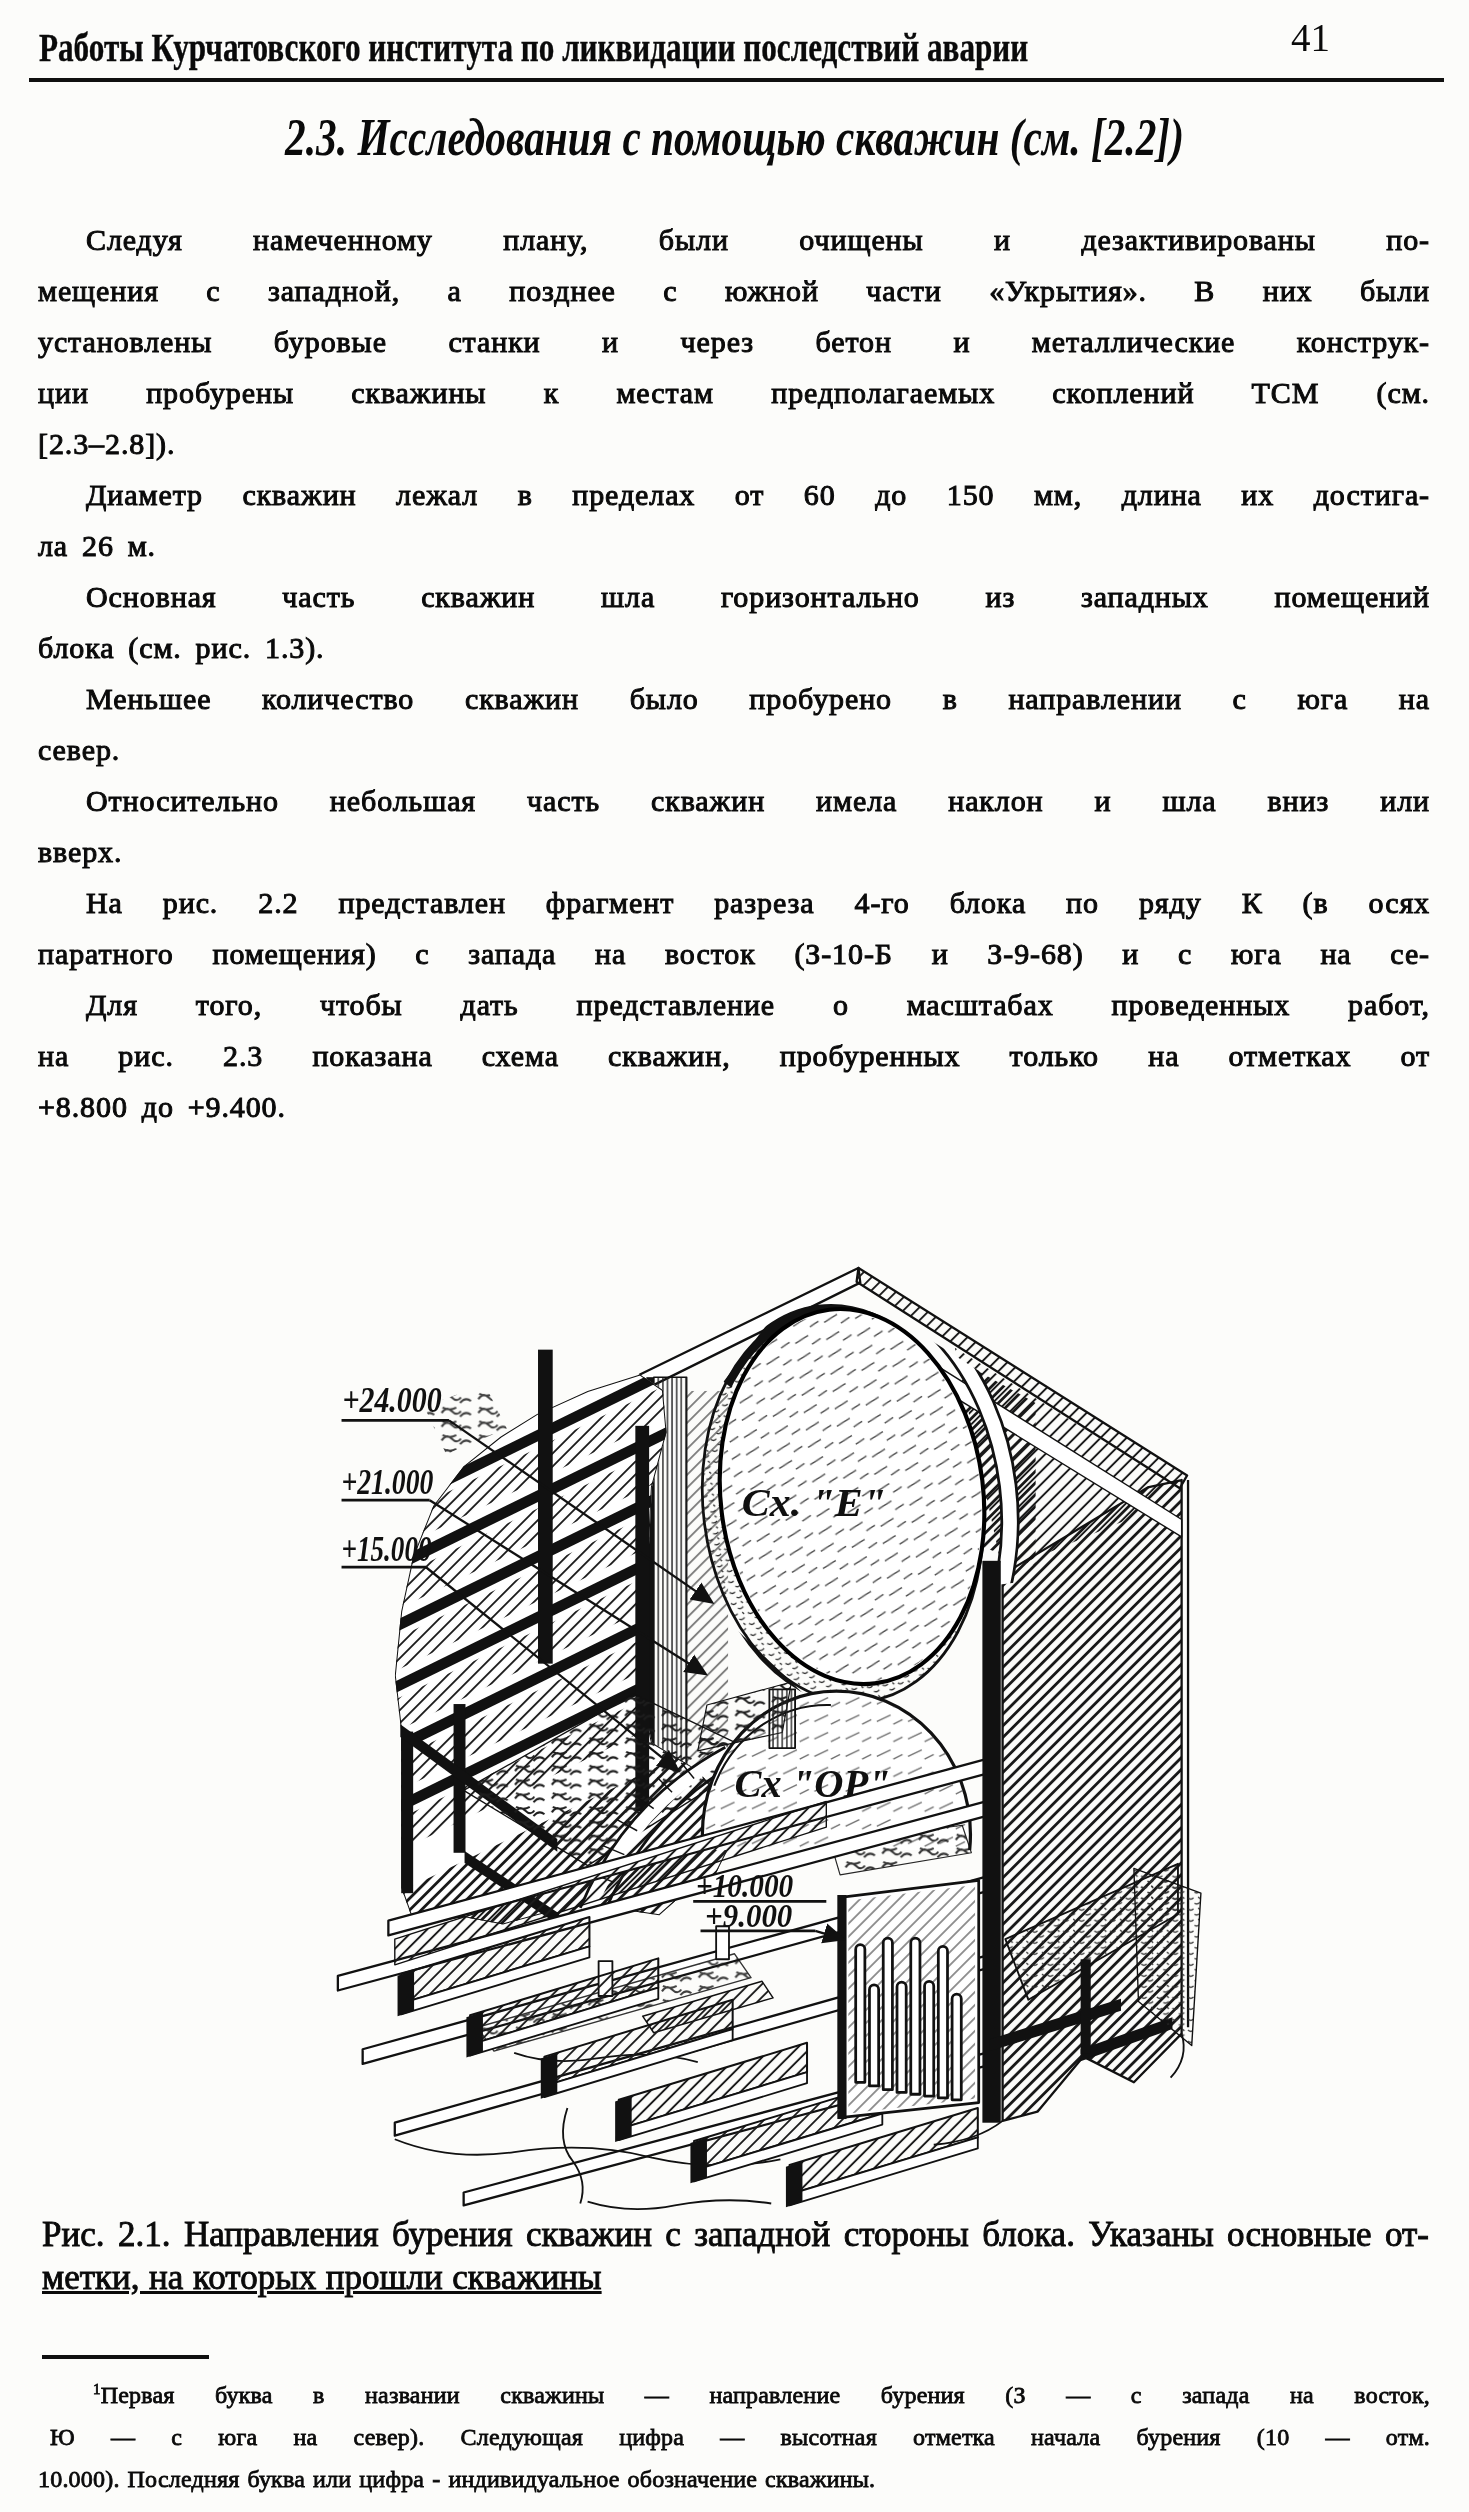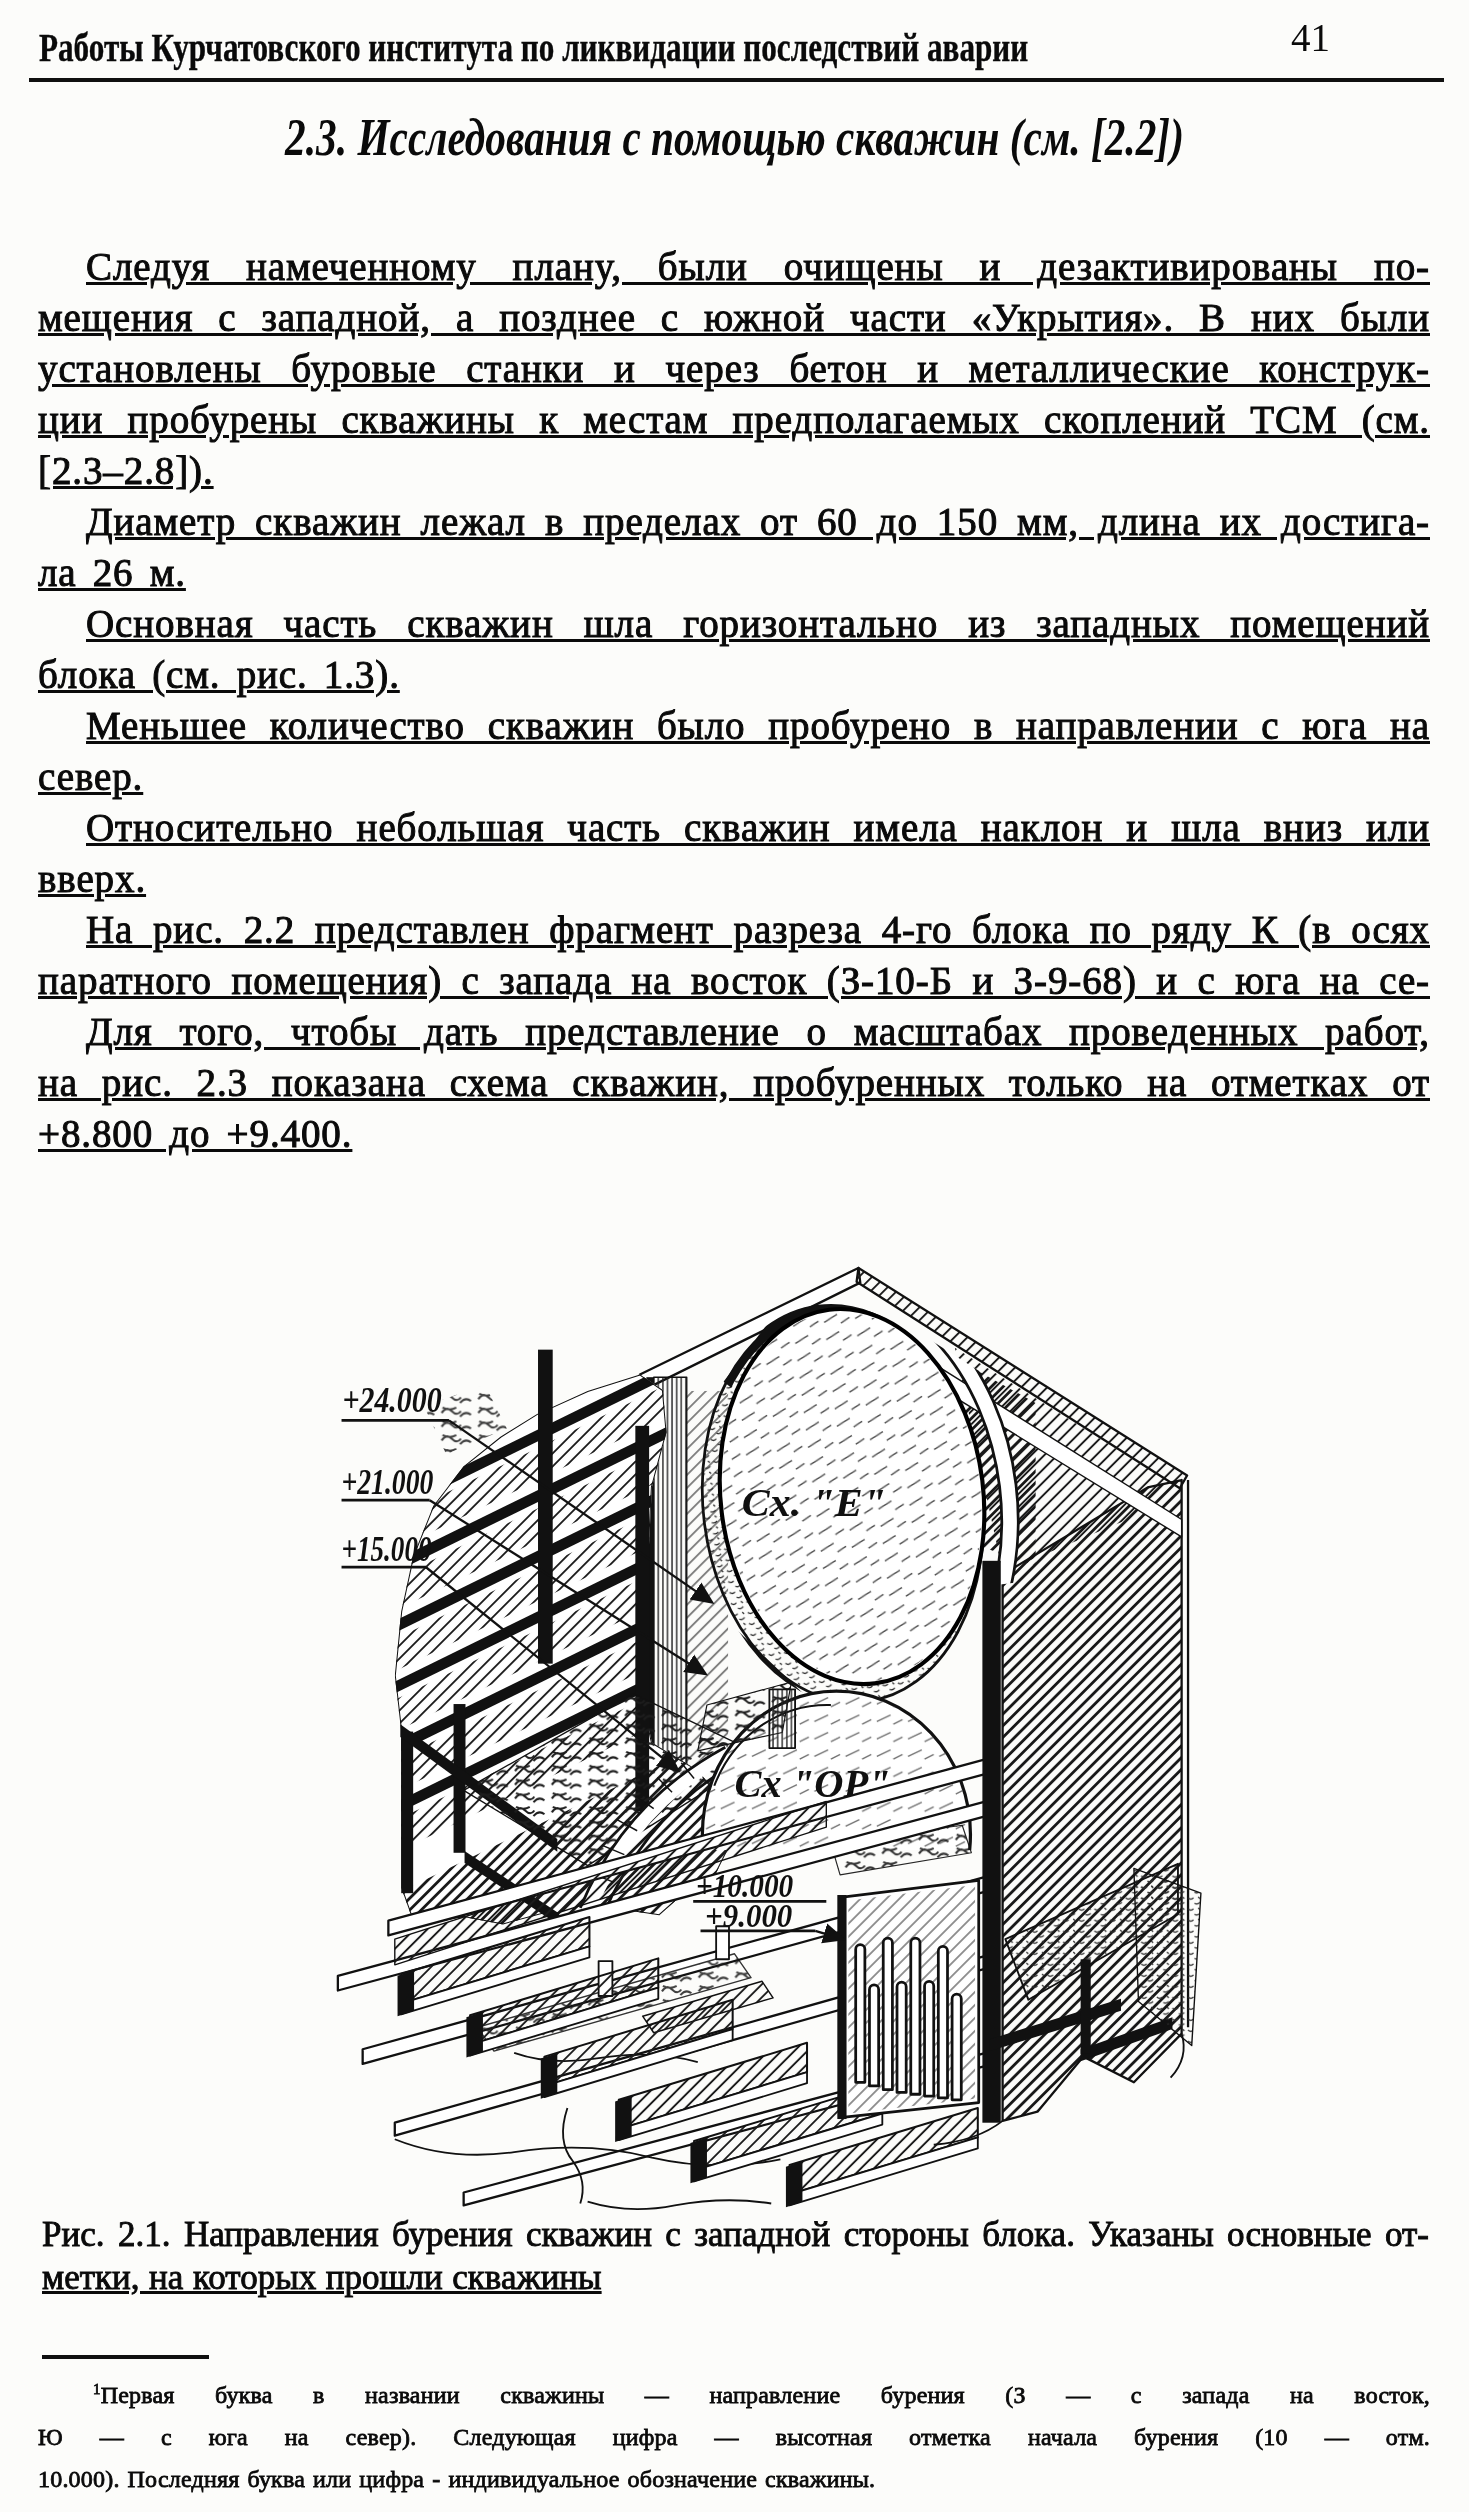--- a/index.html
+++ b/index.html
@@ -4,21 +4,21 @@
 <style>
   html,body{margin:0;padding:0;}
   body{width:1469px;height:2512px;background:#fcfcfa;position:relative;
        font-family:"Liberation Serif", serif;color:#0a0a0a;overflow:hidden;}
   .abs{position:absolute;}
   #hdr{left:39px;top:23px;font-size:41px;font-weight:bold;-webkit-text-stroke:0.4px #0a0a0a;transform:scaleX(0.76);transform-origin:0 0;white-space:nowrap;}
   #pageno{left:1291px;top:15px;font-size:39px;}
   #hrule{left:28.5px;top:78px;width:1415px;height:3.7px;background:#101010;}
   #title{left:0;top:107px;width:1469px;text-align:center;font-size:53px;
          font-weight:bold;font-style:italic;transform:scaleX(0.78);}
-  #bodytext{left:38px;top:241px;-webkit-text-stroke:1px #0a0a0a;width:1392px;font-size:39px;line-height:51px;letter-spacing:0.9px;word-spacing:5.5px;text-decoration:underline;}
+  #bodytext{left:38px;top:214px;-webkit-text-stroke:1px #0a0a0a;width:1392px;font-size:30px;line-height:51px;letter-spacing:0.9px;word-spacing:5.5px;}
   .bl{height:51px;white-space:nowrap;}
   .j{text-align:justify;text-align-last:justify;white-space:normal;}
   .ind{display:inline-block;width:48px;}
   #caption{left:42px;top:2213px;-webkit-text-stroke:0.9px #0a0a0a;width:1387px;font-size:35px;line-height:43px;letter-spacing:0;word-spacing:0.9px;}
   #fnrule{left:42px;top:2355px;width:167px;height:3.7px;background:#101010;}
   #footnote{left:38px;top:2374px;-webkit-text-stroke:0.8px #0a0a0a;width:1392px;font-size:24px;line-height:42px;letter-spacing:0.2px;word-spacing:1.8px;}
   sup{font-size:62%;vertical-align:super;line-height:0;}
 </style>
 </head>
 <body>
@@ -299,16 +299,16 @@
 </svg>
 
 <div class="abs" id="caption">
 <div class="bl j" style="height:43px;">Рис. 2.1. Направления бурения скважин с западной стороны блока. Указаны основные от-</div>
 <div class="bl" style="height:43px;text-decoration:underline;">метки, на которых прошли скважины</div>
 </div>
 
 <div class="abs" id="fnrule"></div>
 <div class="abs" id="footnote">
 <div class="bl j" style="height:42px;"><span class="ind" style="width:55px;"></span><sup>1</sup>Первая буква в названии скважины — направление бурения (З — с запада на восток,</div>
-<div class="bl j" style="height:42px;">Ю — с юга на север). Следующая цифра — высотная отметка начала бурения (10 — отм.</div>
+<div class="bl j" style="height:42px;margin-left:12px;">Ю — с юга на север). Следующая цифра — высотная отметка начала бурения (10 — отм.</div>
 <div class="bl" style="height:42px;">10.000). Последняя буква или цифра - индивидуальное обозначение скважины.</div>
 </div>
 
 
 </body></html>

